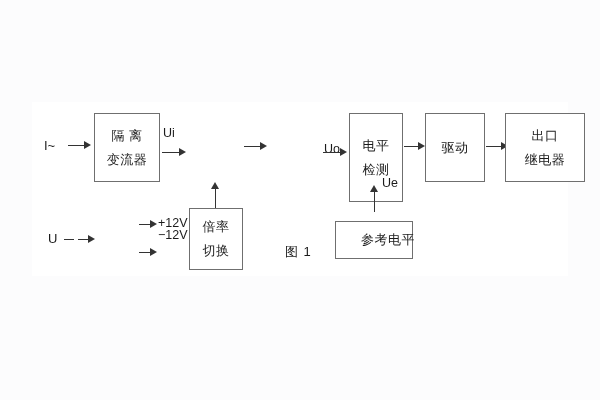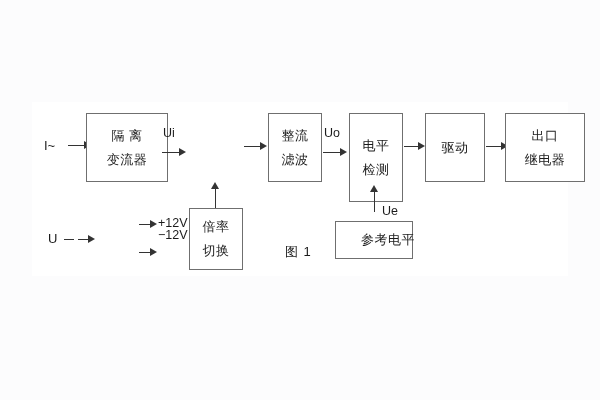--- a/index.html
+++ b/index.html
@@ -97,39 +97,35 @@
 
 <div id="canvas">
 
   <div class="panel"></div>
 
   <div class="lbl" style="left:44px; top:138px;">I~</div>
 
   <div class="hline" style="left:68px; top:145px; width:16px;"></div>
   <div class="arrow-r" style="left:84px; top:141px;"></div>
 
-  <div class="block" style="left:86px; top:113px; width:82px; height:69px;">
+  <div class="block" style="left:94px; top:113px; width:66px; height:69px;">
     <span class="ln">隔 离</span>
     <span class="ln">变流器</span>
   </div>
 
   <div class="lbl sig" style="left:163px; top:126px;">Ui</div>
   <div class="hline" style="left:162px; top:152px; width:17px;"></div>
   <div class="arrow-r" style="left:179px; top:148px;"></div>
 
 
   <div class="hline" style="left:244px; top:146px; width:16px;"></div>
   <div class="arrow-r" style="left:260px; top:142px;"></div>
 
-  <div class="block" style="left:268px; top:113px; width:54px; height:69px;">
-    <span class="ln">整流</span>
-    <span class="ln">滤波</span>
-  </div>
 
-  <div class="lbl sig" style="left:324px; top:126px;">Uo</div>
+  <div class="lbl sig" style="left:324px; top:142px;">Uo</div>
   <div class="hline" style="left:323px; top:152px; width:17px;"></div>
   <div class="arrow-r" style="left:340px; top:148px;"></div>
 
   <div class="block" style="left:349px; top:113px; width:54px; height:89px;">
     <span class="ln">电平</span>
     <span class="ln">检测</span>
   </div>
 
   <div class="hline" style="left:404px; top:146px; width:14px;"></div>
   <div class="arrow-r" style="left:418px; top:142px;"></div>
@@ -163,21 +159,21 @@
   <div class="block" style="left:189px; top:208px; width:54px; height:62px;">
     <span class="ln">倍率</span>
     <span class="ln">切换</span>
   </div>
 
   <div class="vline" style="left:215px; top:189px; height:19px;"></div>
   <div class="arrow-u" style="left:211px; top:182px;"></div>
 
   <div class="vline" style="left:374px; top:192px; height:20px;"></div>
   <div class="arrow-u" style="left:370px; top:185px;"></div>
-  <div class="lbl sig" style="left:382px; top:176px;margin-top:28px;">Ue</div>
+  <div class="lbl sig" style="left:382px; top:176px;">Ue</div>
 
   <div class="block one-line" style="left:335px; top:221px; width:78px; height:38px;padding-left:28px;">
     <span class="ln">参考电平</span>
   </div>
 
   <div class="lbl cap" style="left:285px; top:243px;text-align:center;">图 1</div>
 
 </div>
 
 </body></html>

